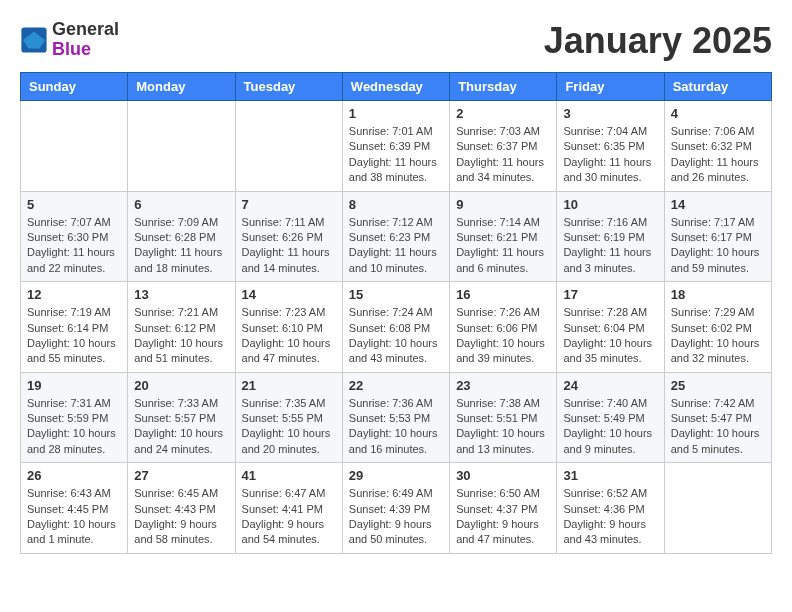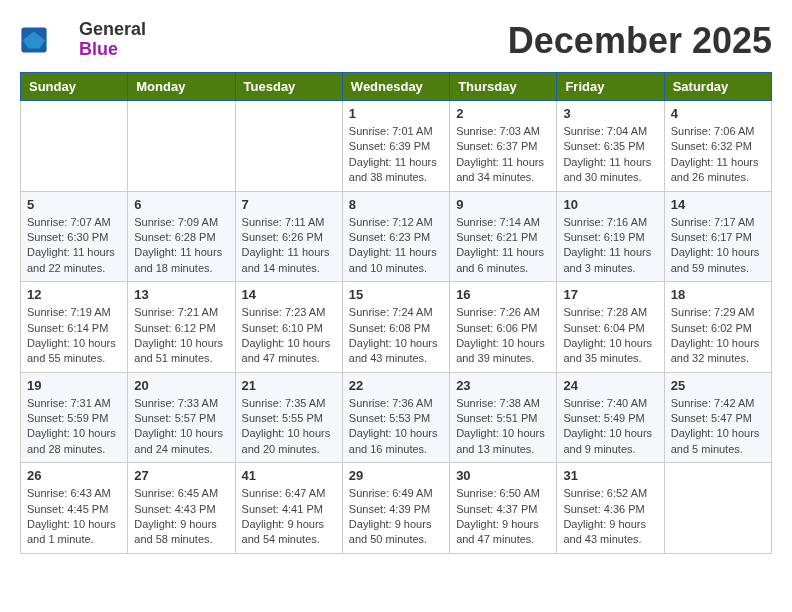--- a/index.html
+++ b/index.html
@@ -12,21 +12,20 @@
     }
     .header-area {
       display: flex;
       align-items: flex-start;
       justify-content: space-between;
       margin-bottom: 10px;
     }
     .logo {
       display: flex;
       align-items: center;
-      gap: 27px;
     }
     .logo-text {
       display: flex;
       flex-direction: column;
       font-size: 18px;
       font-weight: bold;
       line-height: 1.1;
     }
     .logo-general { color: #333; }
     .logo-blue { color: #a21caf; }
@@ -46,21 +45,21 @@
     .location-title {
       font-size: 16px;
       color: #333;
     }
     .calendar {
       width: 100%;
       border-collapse: collapse;
       border: 1px solid #ccc;
     }
     .calendar th {
-      background: #4d7c0f;
+      background: #3b82f6;
       color: #fff;
       text-align: left;
       padding: 6px 8px;
       font-size: 13px;
       border: 1px solid #1a5fa8;
     }
     .calendar td {
       vertical-align: top;
       padding: 5px 6px;
       border: 1px solid #ccc;
@@ -97,21 +96,21 @@
       <rect x="2" y="2" width="36" height="36" rx="4" fill="#1a5fa8"></rect>
       <polygon points="20,8 36,20 28,32 12,32 4,20" fill="#2a8fd1"></polygon>
       <polygon points="20,8 36,20 36,8" fill="#1a5fa8"></polygon>
     </svg>
     <div class="logo-text">
       <span class="logo-general">General</span>
       <span class="logo-blue">Blue</span>
     </div>
   </div>
   <div class="title-area">
-    <div class="month-title">December 2025</div>
+    <div class="month-title">January 2025</div>
   </div>
 </div>
 
 <table class="calendar">
   <thead>
     <tr>
     <th>Sunday</th>
         <th>Monday</th>
         <th>Tuesday</th>
         <th>Wednesday</th>

